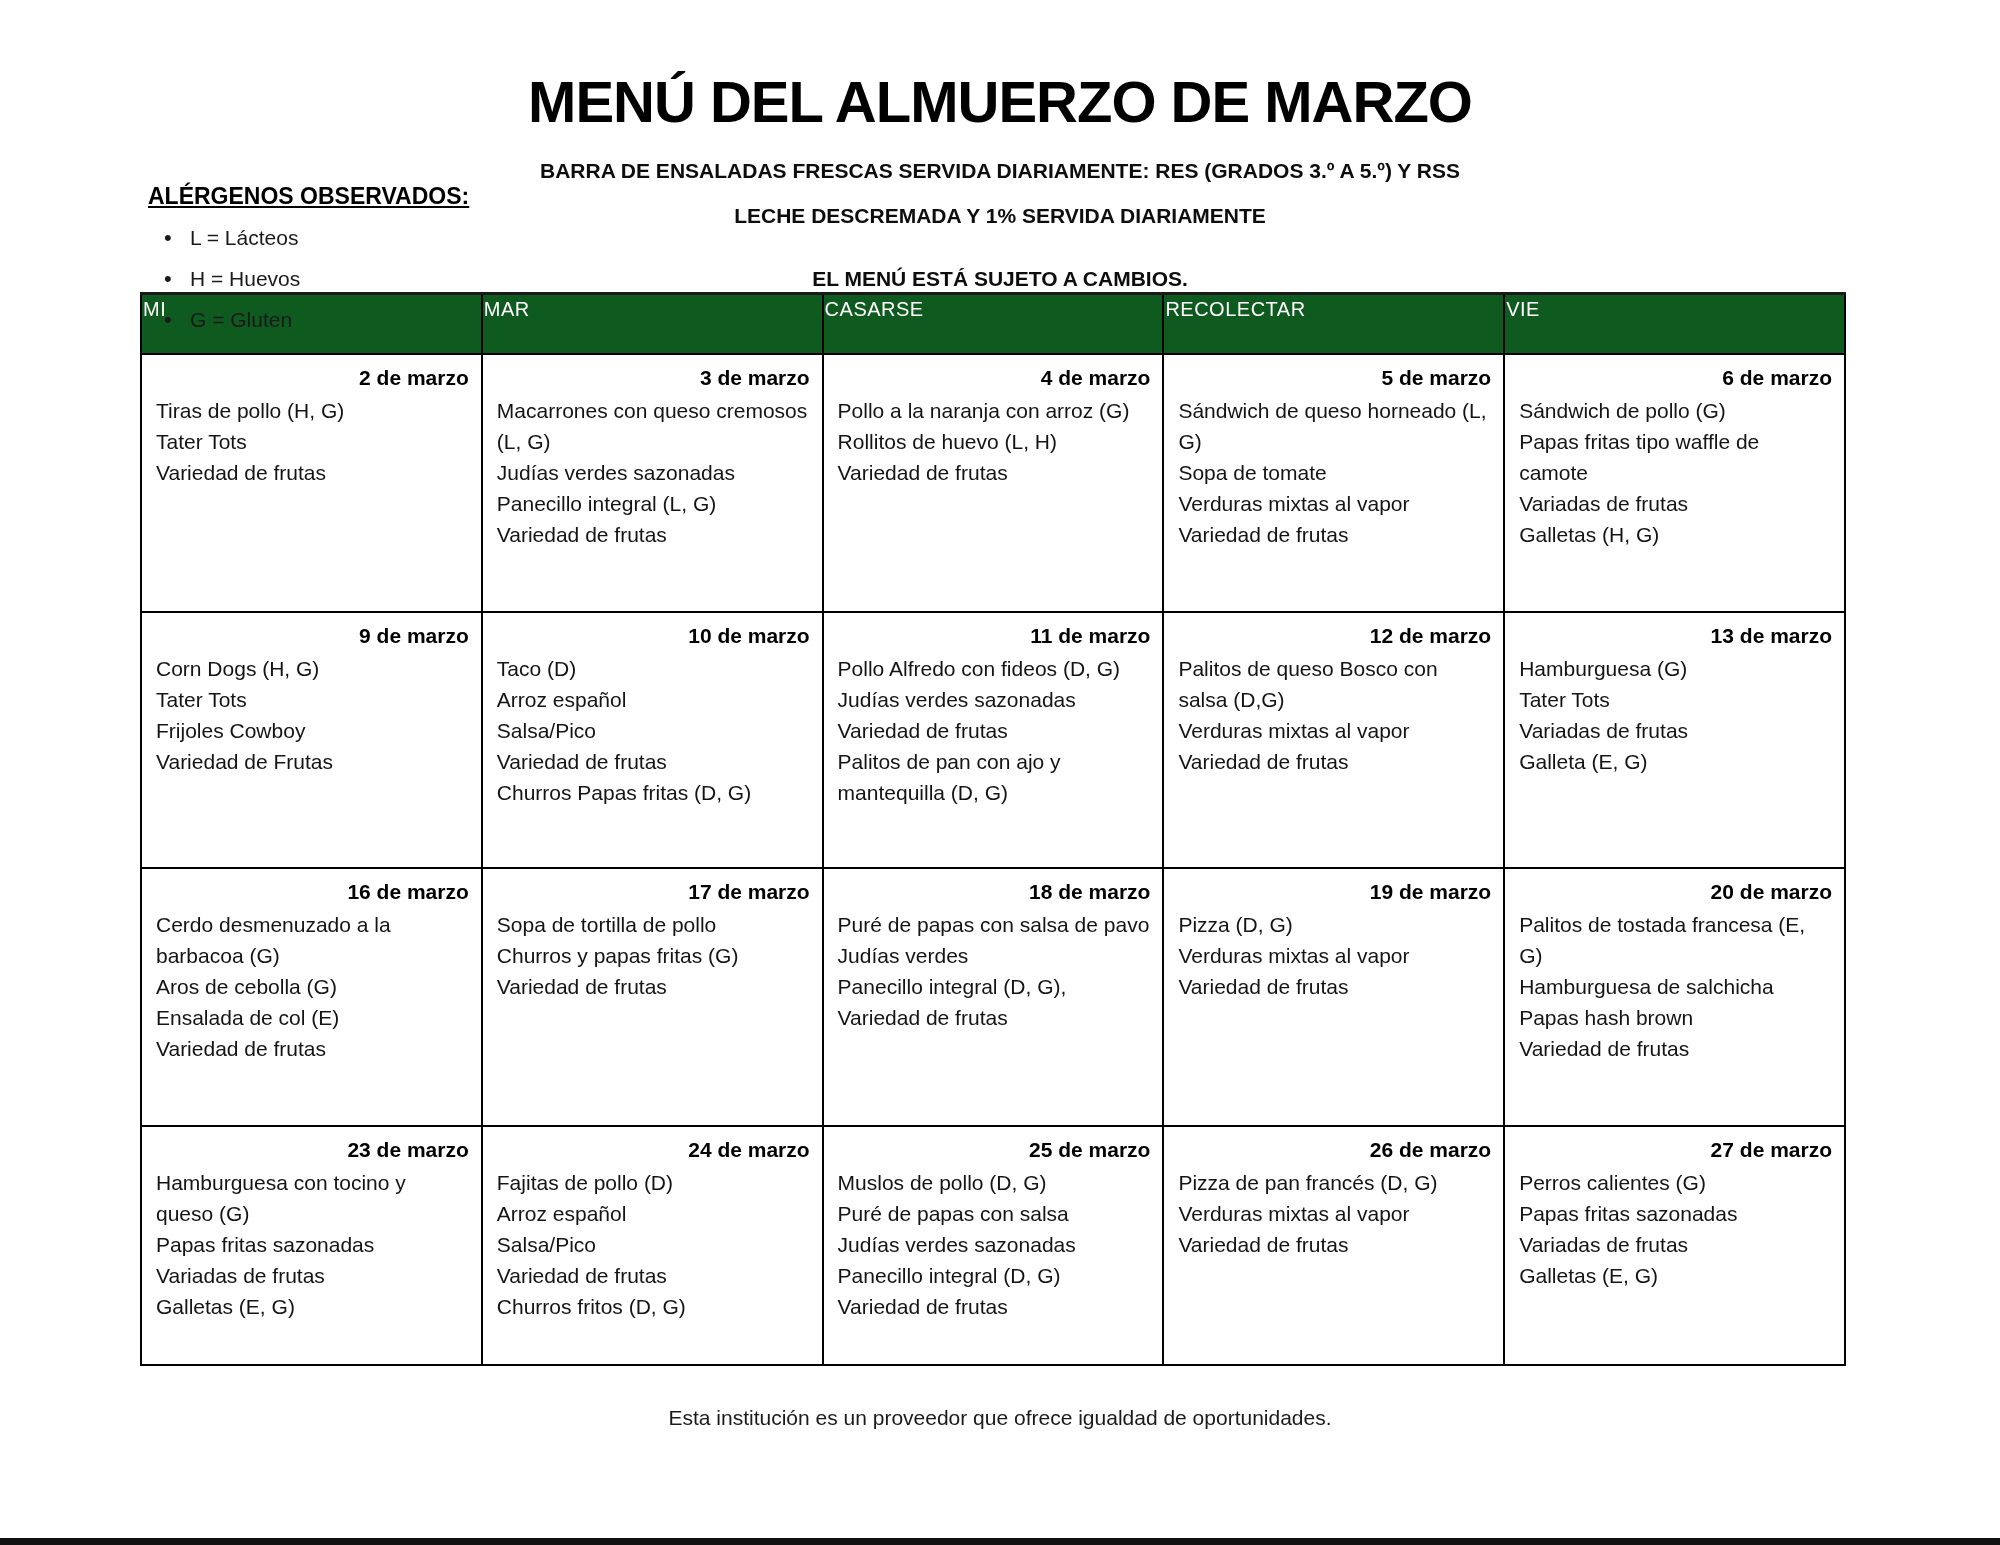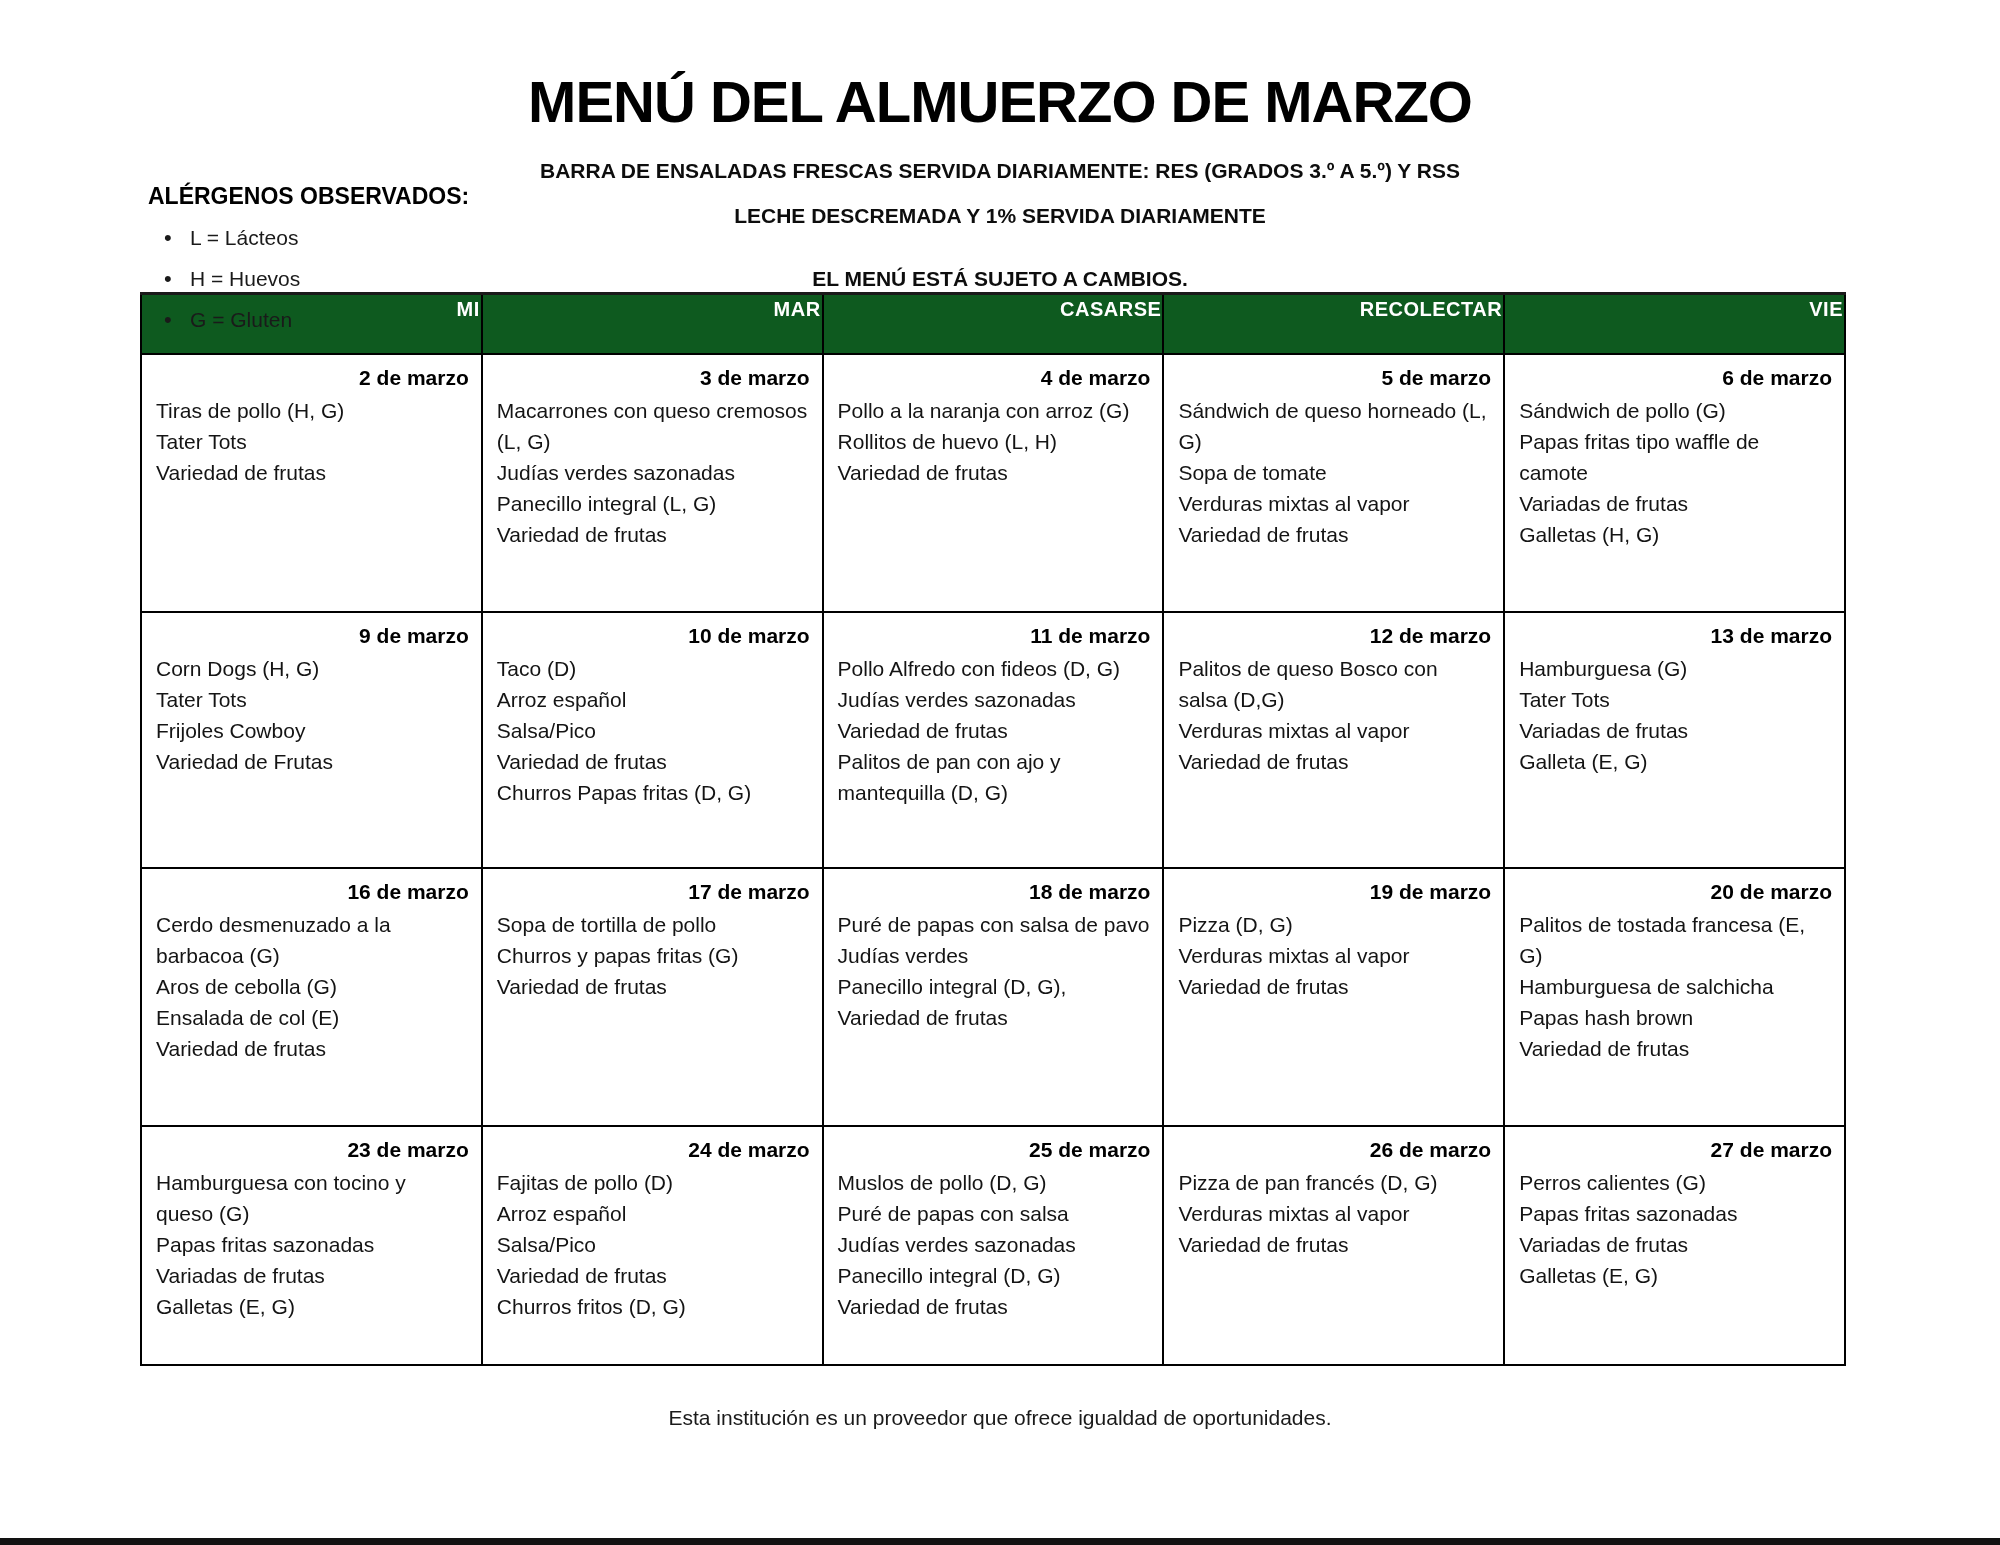--- a/index.html
+++ b/index.html
@@ -38,20 +38,21 @@
     position: absolute;
     left: 148px;
     top: 183px;
     width: 360px;
   }
   .allergens-heading {
     font-size: 23px;
     font-weight: 700;
     color: #000;
     margin: 0;
+    text-decoration: underline;
   }
   .allergens-list {
     list-style: none;
     margin: 16px 0 0 0;
     padding: 0 0 0 42px;
     font-size: 21px;
   }
   .allergens-list li { position: relative; margin-bottom: 17px; }
   .allergens-list li::before {
     content: "\2022";
@@ -67,23 +68,23 @@
     table-layout: fixed;
     margin-left: 140px;
     width: 1706px;
     border: 2px solid #000;
     border-top: 3px solid #1a1a1a;
   }
   table.menu th {
     height: 60px;
     color: #fff;
     font-size: 20px;
-    font-weight: 700;
+    font-weight: 400;
     letter-spacing: 0.5px;
-    text-align: right;
+    text-align: left;
     vertical-align: middle;
     border: 2px solid #000;
     padding-bottom: 30px;
   }
   table.menu td {
     border: 2px solid #000;
     vertical-align: top;
     padding: 8px 12px 10px 14px;
     font-size: 21px;
     line-height: 1.47;

